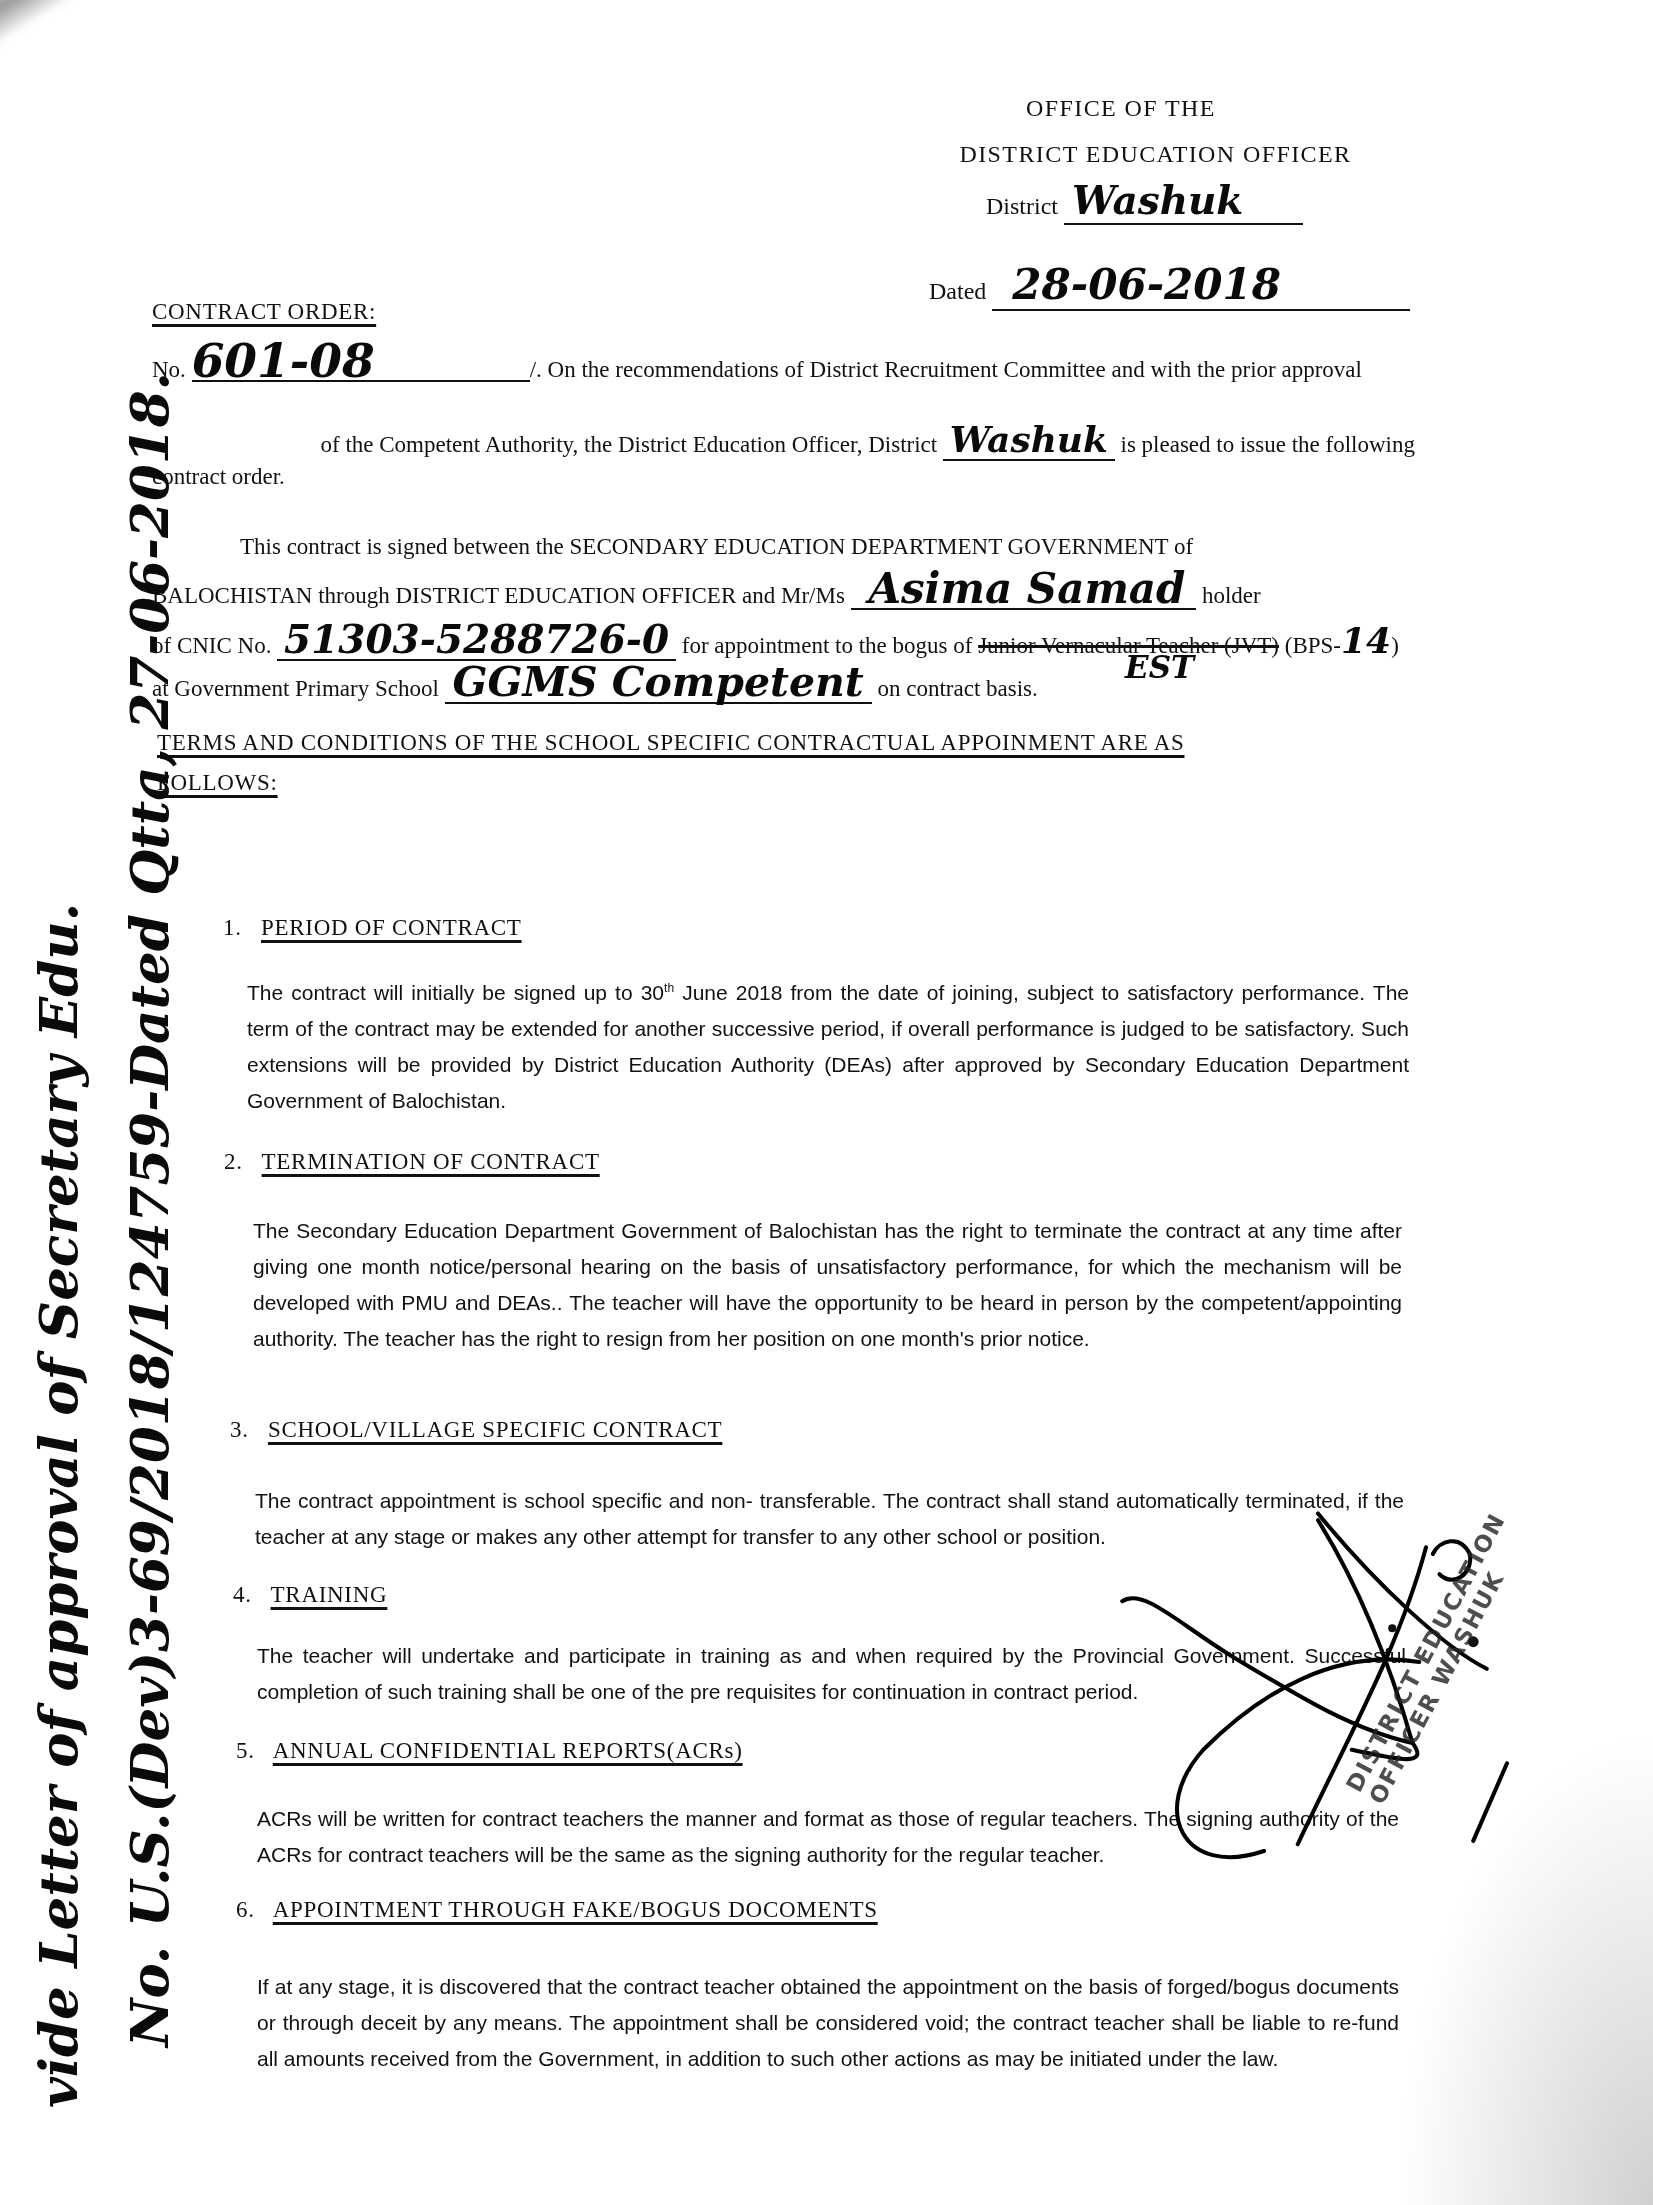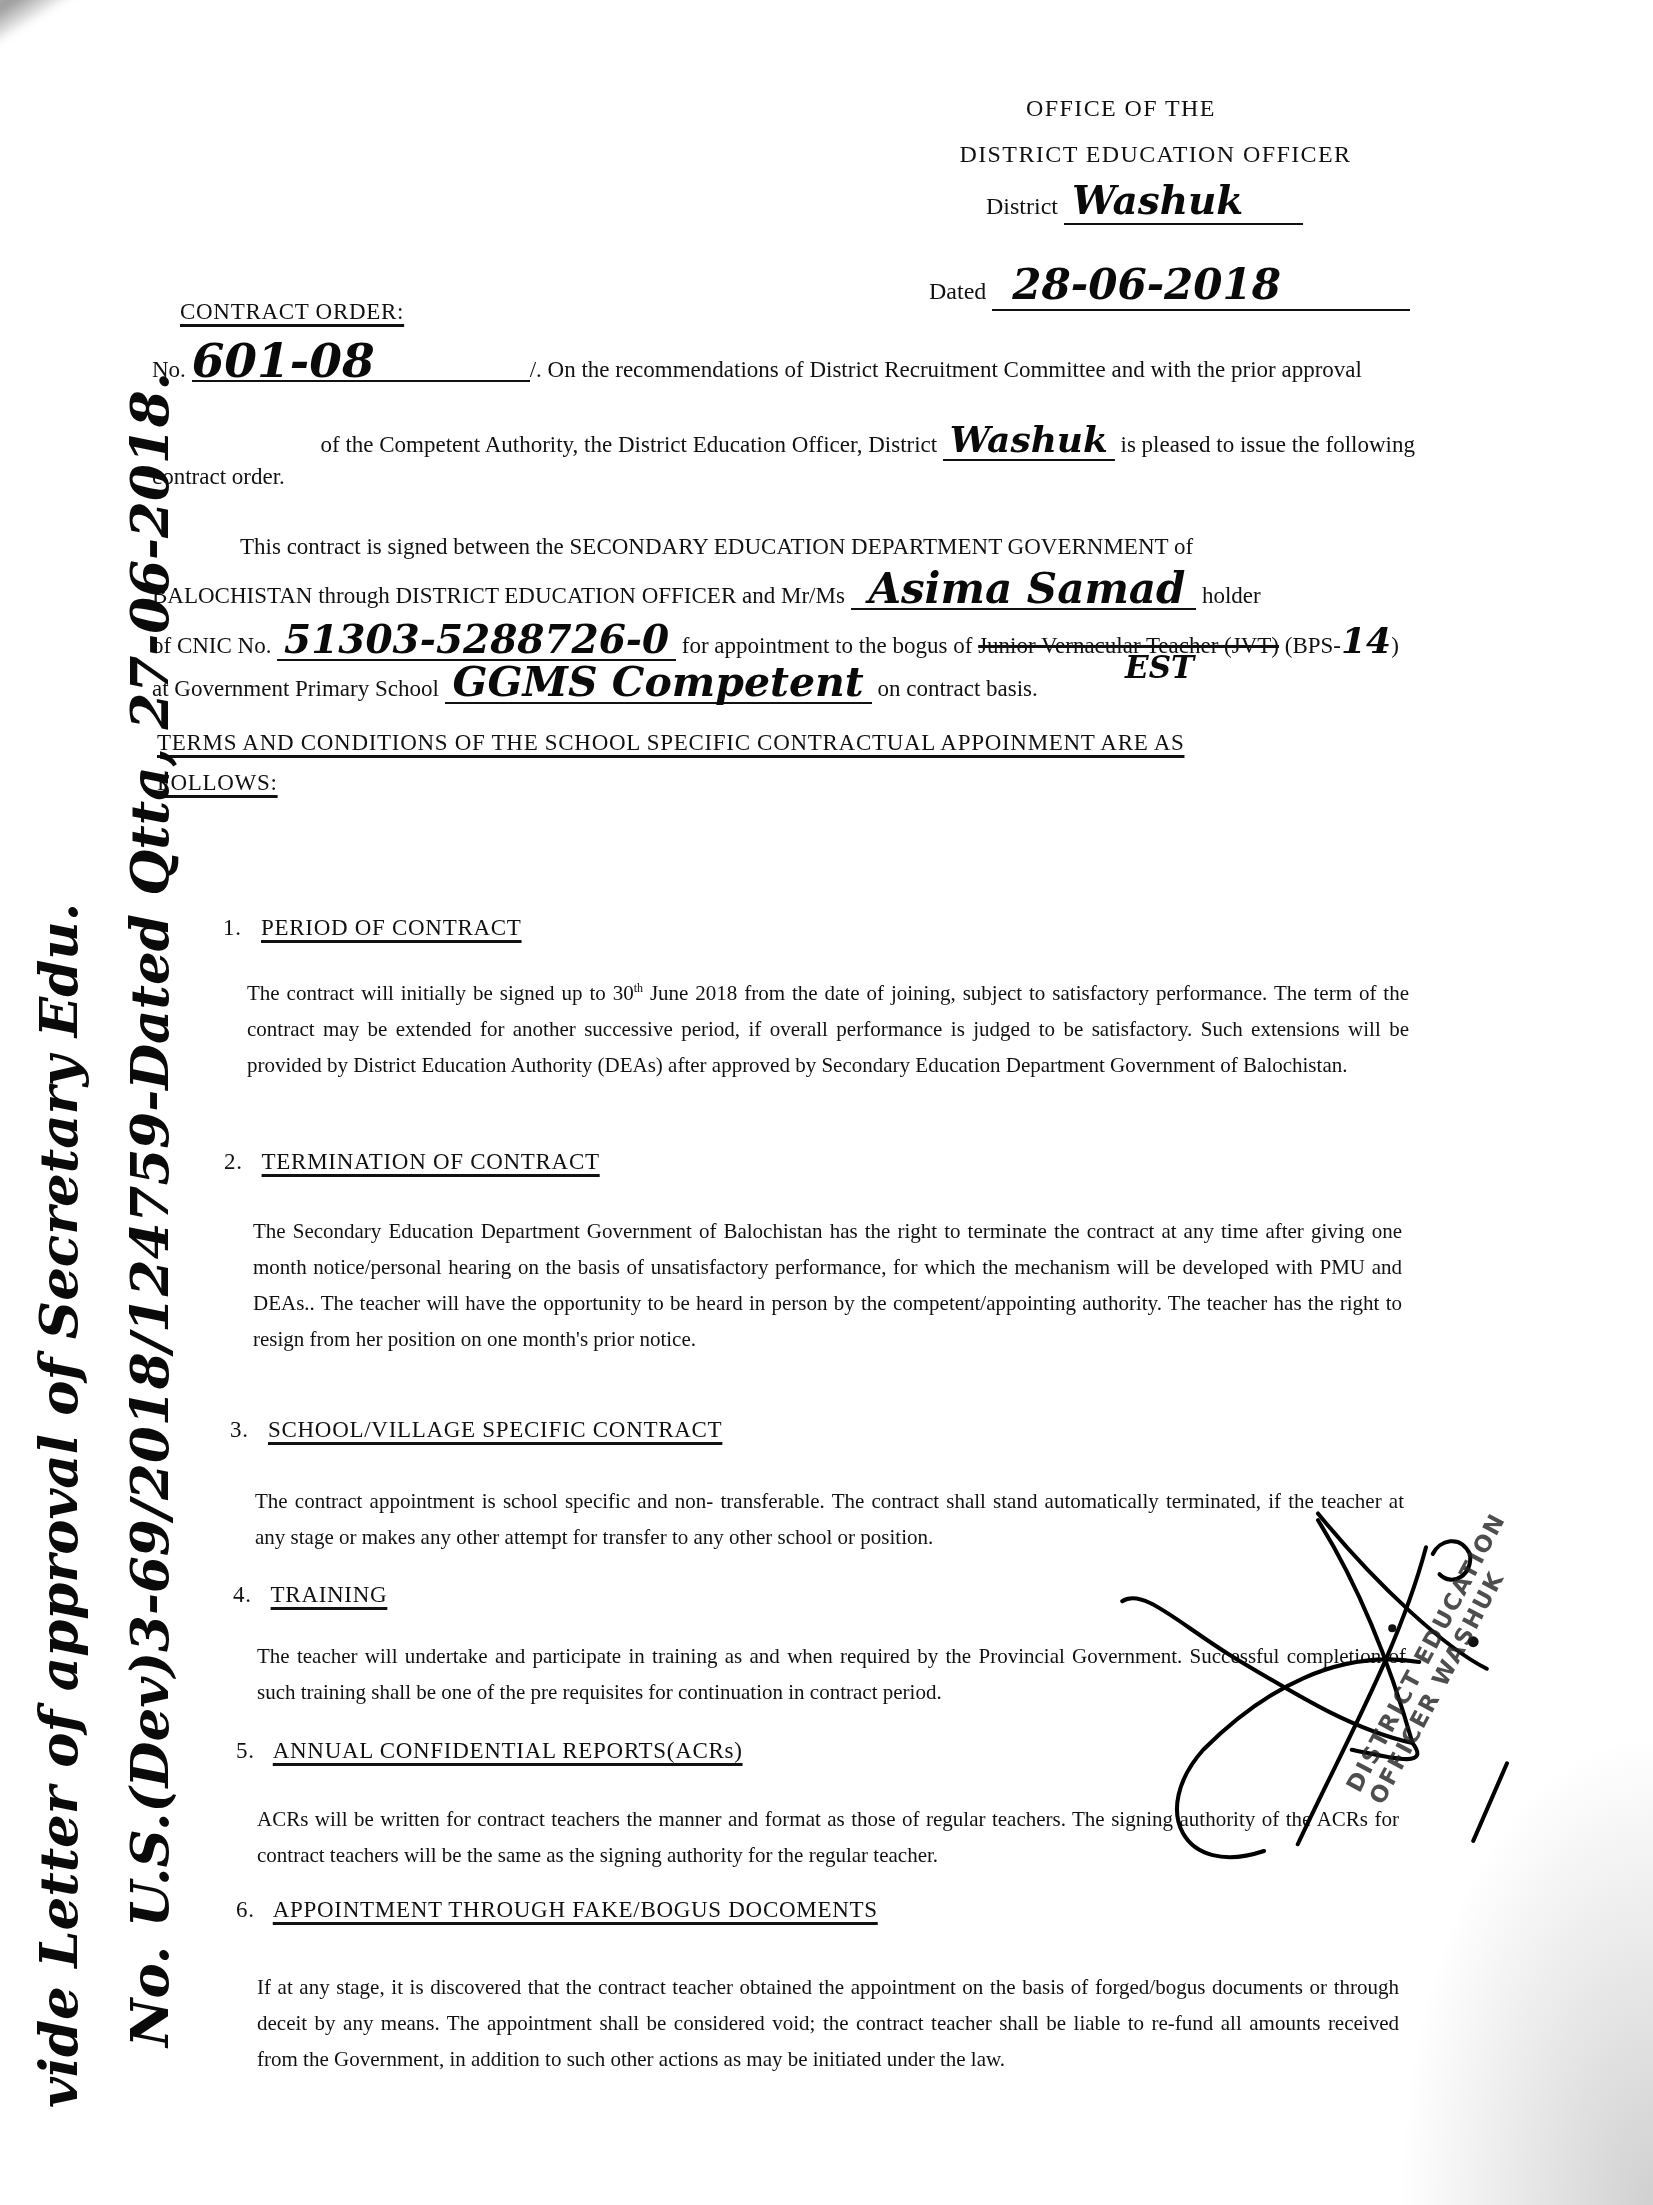--- a/index.html
+++ b/index.html
@@ -1,18 +1,18 @@
 <!DOCTYPE html>
 <html style="font-size:10.8px"><head>
 <meta charset="utf-8">
 <style>
   html, body { margin:0; padding:0; }
   body { width:1654px; height:2205px; background:#ffffff; position:relative; overflow:hidden; color:#111; }
   .serif { font-family:"Liberation Serif", "DejaVu Serif", serif; }
-  .sans { font-family:Liberation Serif, serif; }
+  .sans { font-family:Liberation Sans, sans-serif; }
   .hand { font-family:"DejaVu Serif", serif; font-style:italic; font-weight:bold; color:#0a0a0a; }
   .abs { position:absolute; }
 
   
   .fold-shadow { position:absolute; left:-81px; top:27px; width:608px; height:54px;
     background:linear-gradient(180deg, rgba(80,80,80,0) 0%, rgba(90,90,90,0.65) 45%, rgba(200,200,200,0.2) 100%);
     transform:rotate(-32deg); transform-origin:left top; filter:blur(4px); }
   .right-grain { position:absolute; right:0; bottom:0; width:257px; height:473px;
     background:radial-gradient(ellipse at 100% 100%, rgba(120,120,120,0.35), rgba(255,255,255,0) 70%); }
 
@@ -41,21 +41,21 @@
 <div class="abs serif" style="left:986px; top:177px; font-size:24px;">
   <span>District</span>
   <span class="fill-line hand" style="font-size:39px; padding:0 8px; min-width:223px;">Washuk</span>
 </div>
 
 <div class="abs serif" style="left:929px; top:260px; font-size:24px;">
   <span>Dated</span>
   <span class="fill-line hand" style="font-size:42px; padding:0 20px; min-width:378px;">28-06-2018</span>
 </div>
 
-<div class="abs serif heading-underline" style="left:152px; top:299px; font-size:23px; letter-spacing:0.7px;margin-left:28px;">CONTRACT ORDER:</div>
+<div class="abs serif heading-underline" style="left:152px; top:299px; font-size:23px; letter-spacing:0.7px;">CONTRACT ORDER:</div>
 
 <div class="abs serif para-serif" style="left:152px; top:341px; width:1263px;">
   <span>No.</span>
   <span class="fill-line hand" style="font-size:47px; min-width:311px; padding-right:27px;">601-08</span><span>/. On the recommendations of District Recruitment Committee and with the prior approval</span>
 </div>
 <div class="abs serif para-serif" style="left:152px; top:420px; width:1263px;text-align:right;">
   <span>of the Competent Authority, the District Education Officer, District</span>
   <span class="fill-line hand" style="font-size:36px; padding:0 6.8px;">Washuk</span>
   <span>is pleased to issue the following</span>
 </div>

